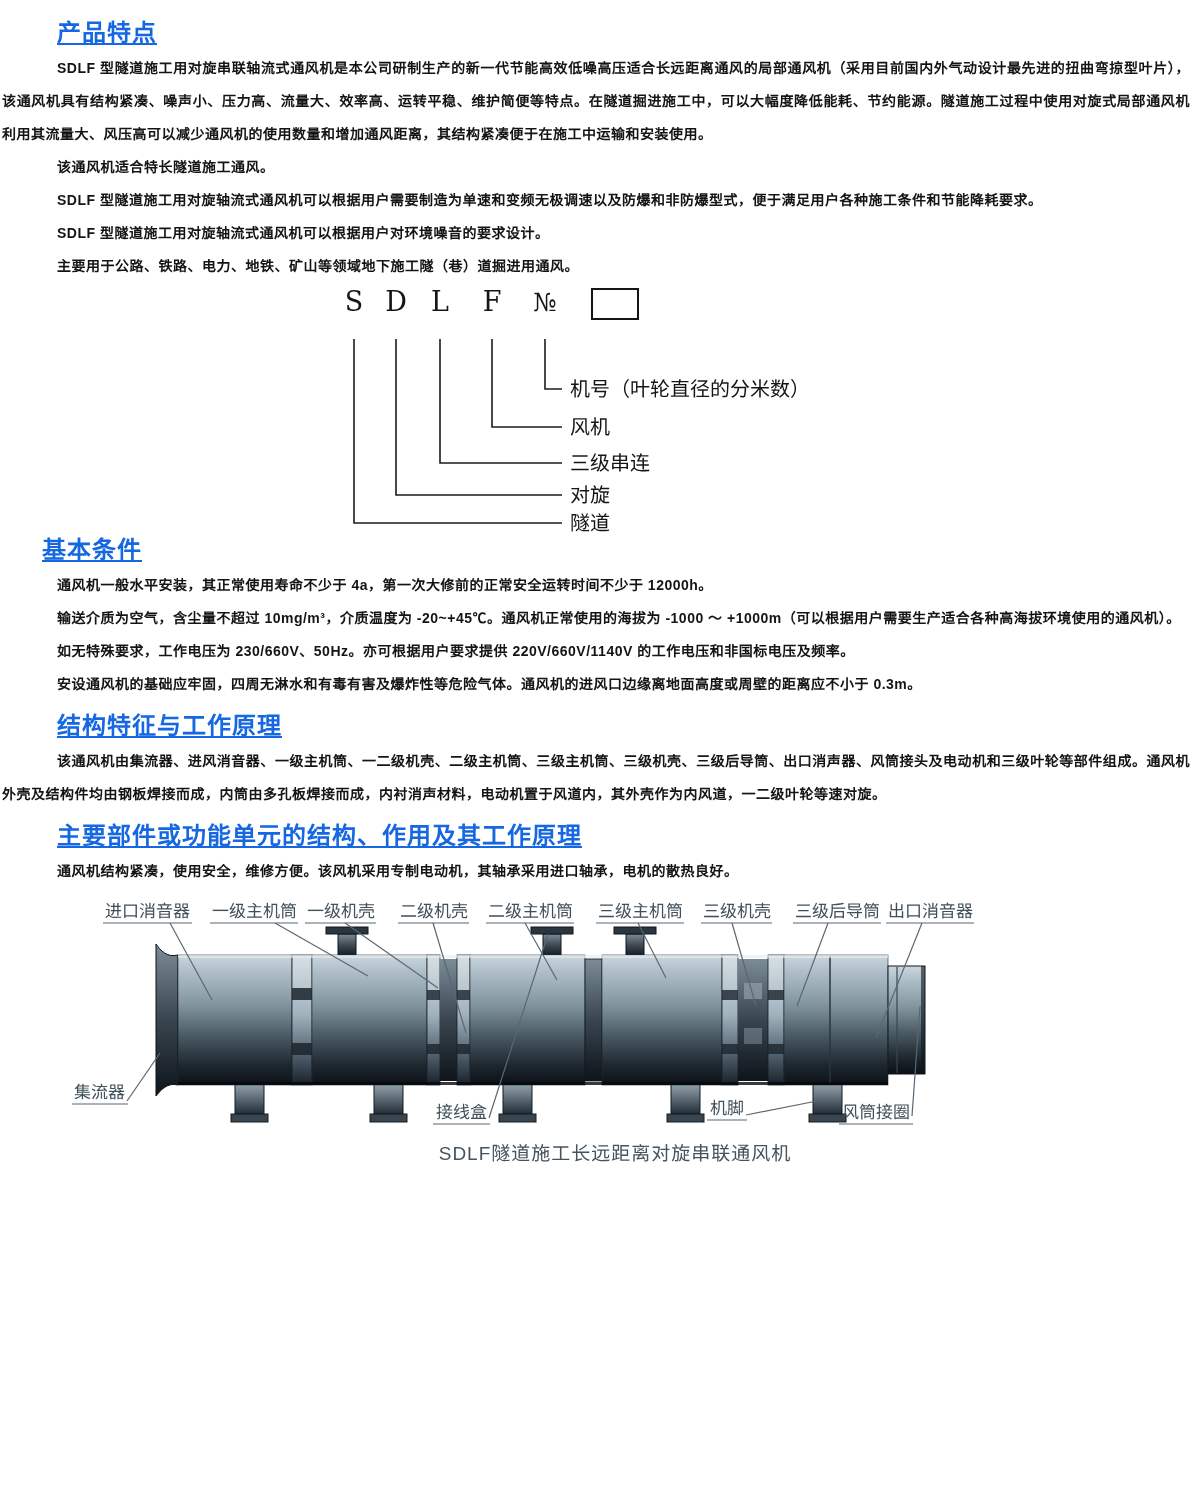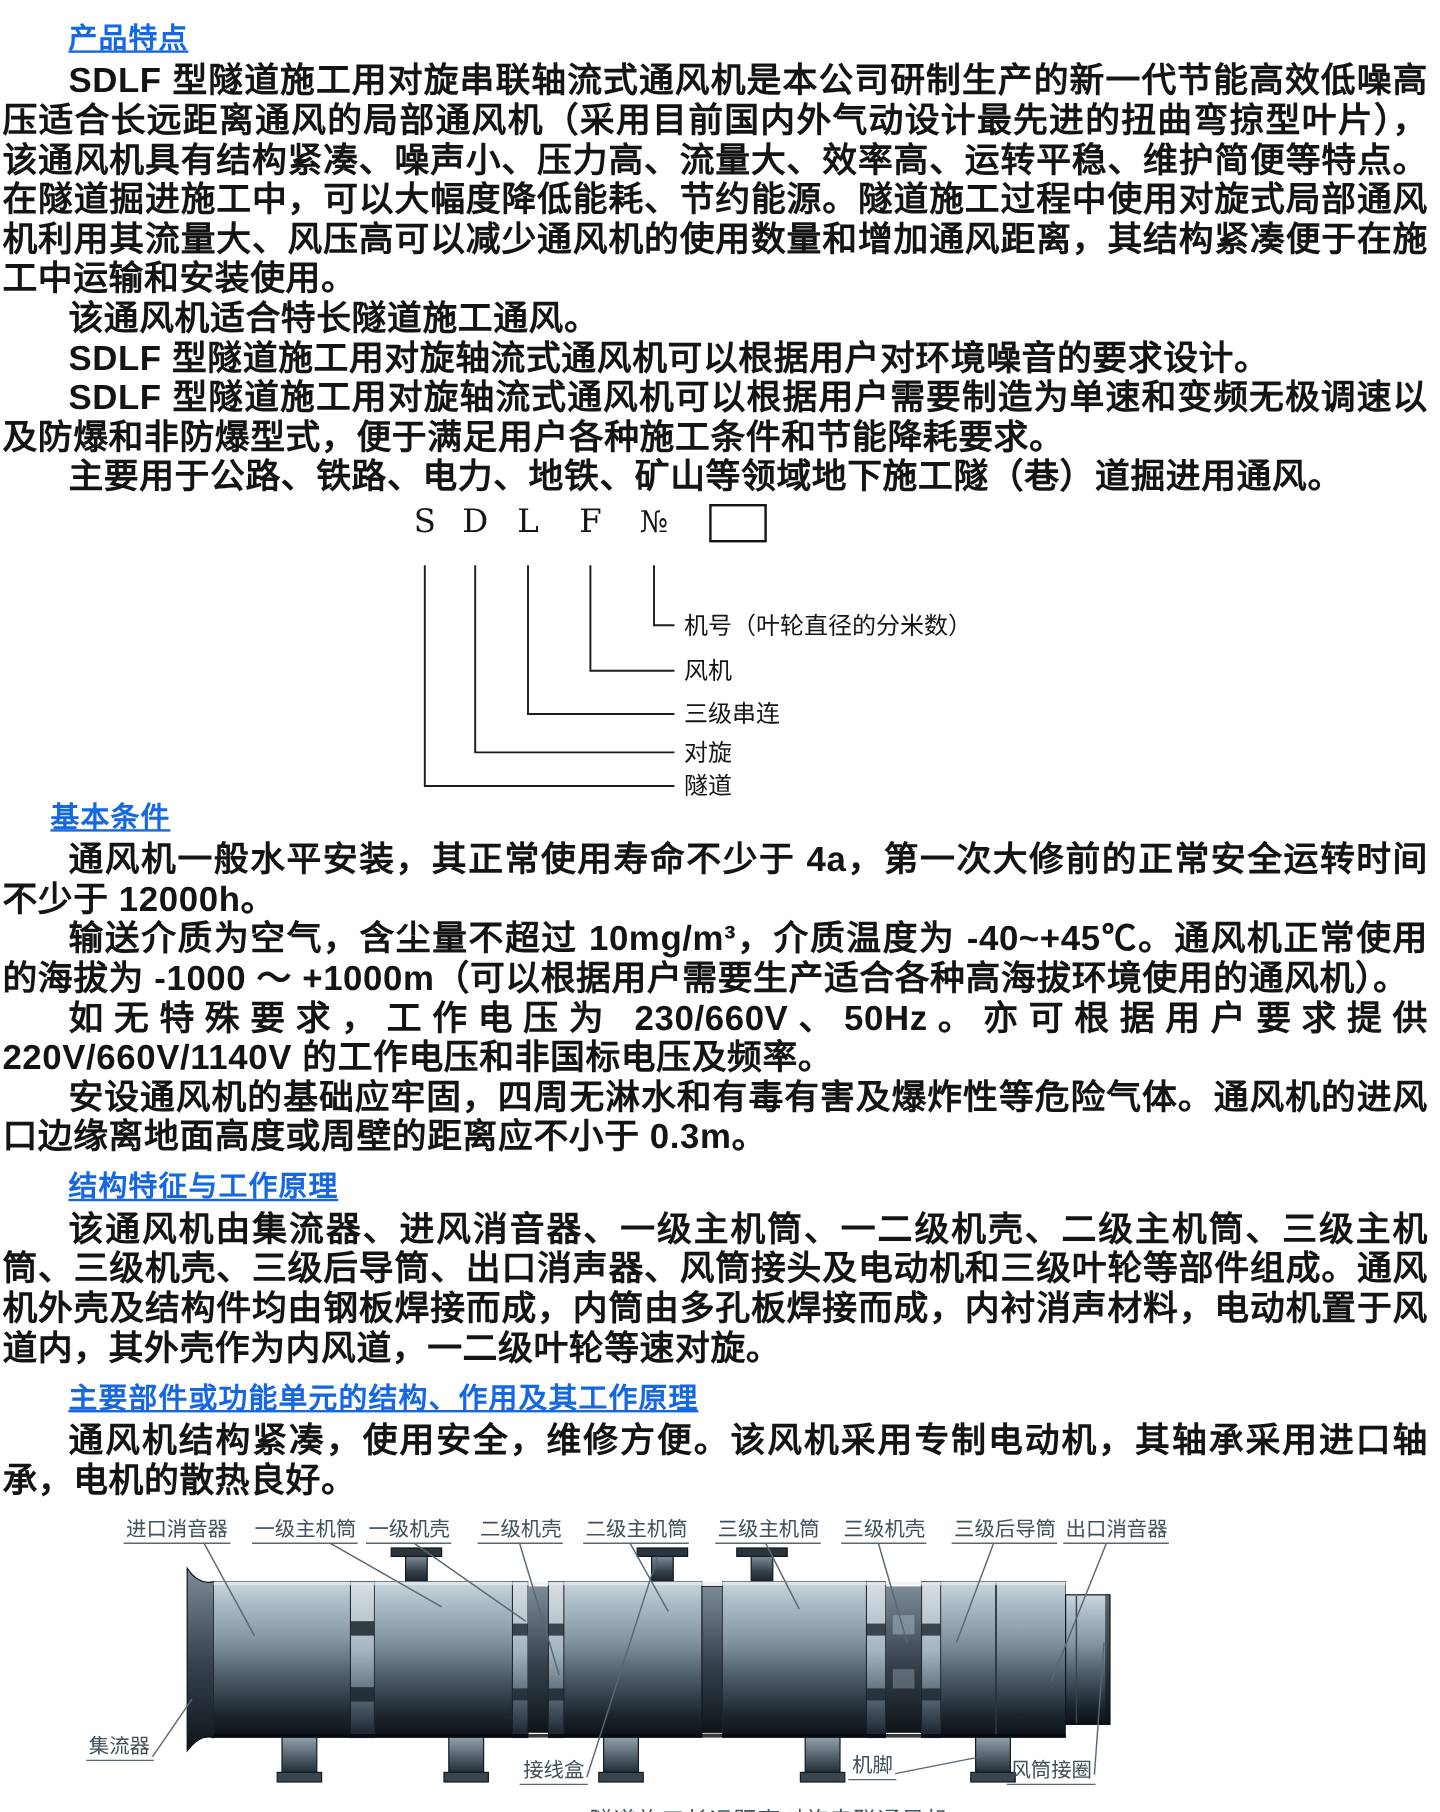--- a/index.html
+++ b/index.html
@@ -3,40 +3,40 @@
 <meta charset="utf-8">
 <style>
   html,body{margin:0;padding:0;background:#ffffff;}
   body{width:1200px;font-family:"Liberation Sans",sans-serif;}
   .page{width:1200px;box-sizing:border-box;padding:8px 10px 0 2px;}
   h2.sec{
     font-size:24px;line-height:30px;font-weight:700;color:#1567e2;
     margin:10px 0 4px 55px;letter-spacing:1px;text-decoration:underline;
   }
   p.body{
-    font-size:29px;line-height:33px;font-weight:600;color:#141414;
+    font-size:14px;line-height:33px;font-weight:600;color:#141414;
     margin:0;text-indent:55px;text-align:justify;letter-spacing:0.5px;
   }
   h2.tight{margin-top:2px;margin-left:40px;}
   figure{margin:0;padding:0;}
   .model-fig svg{display:block;}
   .fan-fig{margin-left:68px;}
   .fan-fig svg{display:block;}
   .mono-letter{font-family:"DejaVu Serif",serif;}
 </style>
 </head>
 <body>
 
 <div class="page">
 
   <h2 class="sec">产品特点</h2>
   <p class="body">SDLF 型隧道施工用对旋串联轴流式通风机是本公司研制生产的新一代节能高效低噪高压适合长远距离通风的局部通风机（采用目前国内外气动设计最先进的扭曲弯掠型叶片），该通风机具有结构紧凑、噪声小、压力高、流量大、效率高、运转平稳、维护简便等特点。在隧道掘进施工中，可以大幅度降低能耗、节约能源。隧道施工过程中使用对旋式局部通风机利用其流量大、风压高可以减少通风机的使用数量和增加通风距离，其结构紧凑便于在施工中运输和安装使用。</p>
   <p class="body">该通风机适合特长隧道施工通风。</p>
+  <p class="body">SDLF 型隧道施工用对旋轴流式通风机可以根据用户需要制造为单速和变频无极调速以及防爆和非防爆型式，便于满足用户各种施工条件和节能降耗要求。</p>
   <p class="body">SDLF 型隧道施工用对旋轴流式通风机可以根据用户对环境噪音的要求设计。</p>
-  <p class="body">SDLF 型隧道施工用对旋轴流式通风机可以根据用户需要制造为单速和变频无极调速以及防爆和非防爆型式，便于满足用户各种施工条件和节能降耗要求。</p>
 
   <p class="body">主要用于公路、铁路、电力、地铁、矿山等领域地下施工隧（巷）道掘进用通风。</p>
 
 
   <figure class="model-fig">
     <svg width="1200" height="250" viewBox="0 0 1200 250">
 
       <text class="mono-letter" x="352" y="28" font-size="27" fill="#151515" text-anchor="middle">S</text>
       <text class="mono-letter" x="394" y="28" font-size="27" fill="#151515" text-anchor="middle">D</text>
       <text class="mono-letter" x="438" y="28" font-size="27" fill="#151515" text-anchor="middle">L</text>
@@ -55,21 +55,21 @@
       <text x="568" y="113" font-size="20" font-weight="500" fill="#151515">机号（叶轮直径的分米数）</text>
       <text x="568" y="151" font-size="20" font-weight="500" fill="#151515">风机</text>
       <text x="568" y="187" font-size="20" font-weight="500" fill="#151515">三级串连</text>
       <text x="568" y="219" font-size="20" font-weight="500" fill="#151515">对旋</text>
       <text x="568" y="247" font-size="20" font-weight="500" fill="#151515">隧道</text>
     </svg>
   </figure>
 
   <h2 class="sec tight">基本条件</h2>
   <p class="body">通风机一般水平安装，其正常使用寿命不少于 4a，第一次大修前的正常安全运转时间不少于 12000h。</p>
-  <p class="body">输送介质为空气，含尘量不超过 10mg/m³，介质温度为 -40~+45℃。通风机正常使用的海拔为 -1000 ～ +1000m（可以根据用户需要生产适合各种高海拔环境使用的通风机）。</p>
+  <p class="body">输送介质为空气，含尘量不超过 10mg/m³，介质温度为 -20~+45℃。通风机正常使用的海拔为 -1000 ～ +1000m（可以根据用户需要生产适合各种高海拔环境使用的通风机）。</p>
   <p class="body">如无特殊要求，工作电压为 230/660V、50Hz。亦可根据用户要求提供 220V/660V/1140V 的工作电压和非国标电压及频率。</p>
   <p class="body">安设通风机的基础应牢固，四周无淋水和有毒有害及爆炸性等危险气体。通风机的进风口边缘离地面高度或周壁的距离应不小于 0.3m。</p>
 
   <h2 class="sec">结构特征与工作原理</h2>
   <p class="body">该通风机由集流器、进风消音器、一级主机筒、一二级机壳、二级主机筒、三级主机筒、三级机壳、三级后导筒、出口消声器、风筒接头及电动机和三级叶轮等部件组成。通风机外壳及结构件均由钢板焊接而成，内筒由多孔板焊接而成，内衬消声材料，电动机置于风道内，其外壳作为内风道，一二级叶轮等速对旋。</p>
 
   <h2 class="sec">主要部件或功能单元的结构、作用及其工作原理</h2>
   <p class="body">通风机结构紧凑，使用安全，维修方便。该风机采用专制电动机，其轴承采用进口轴承，电机的散热良好。</p>
 
   <figure class="fan-fig">

